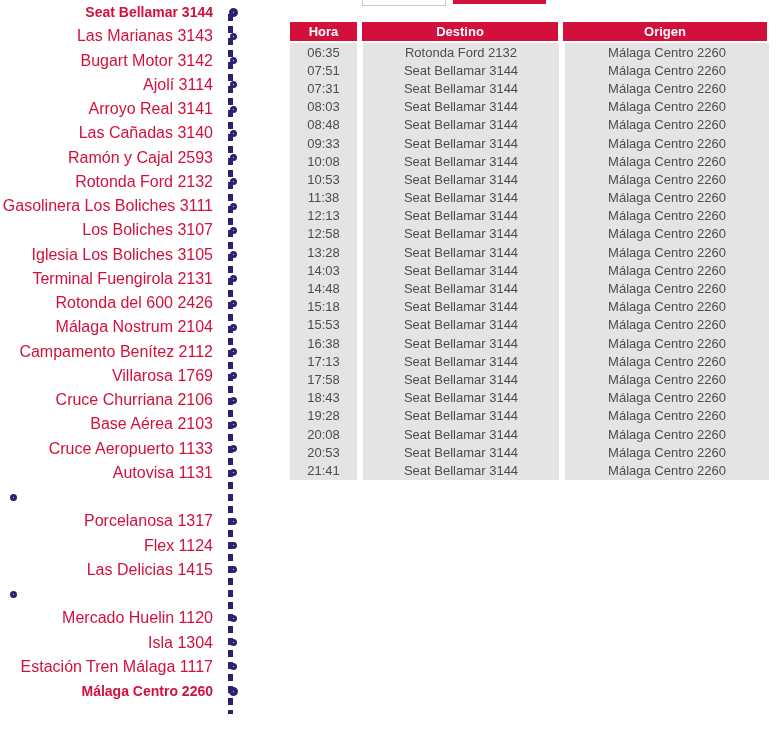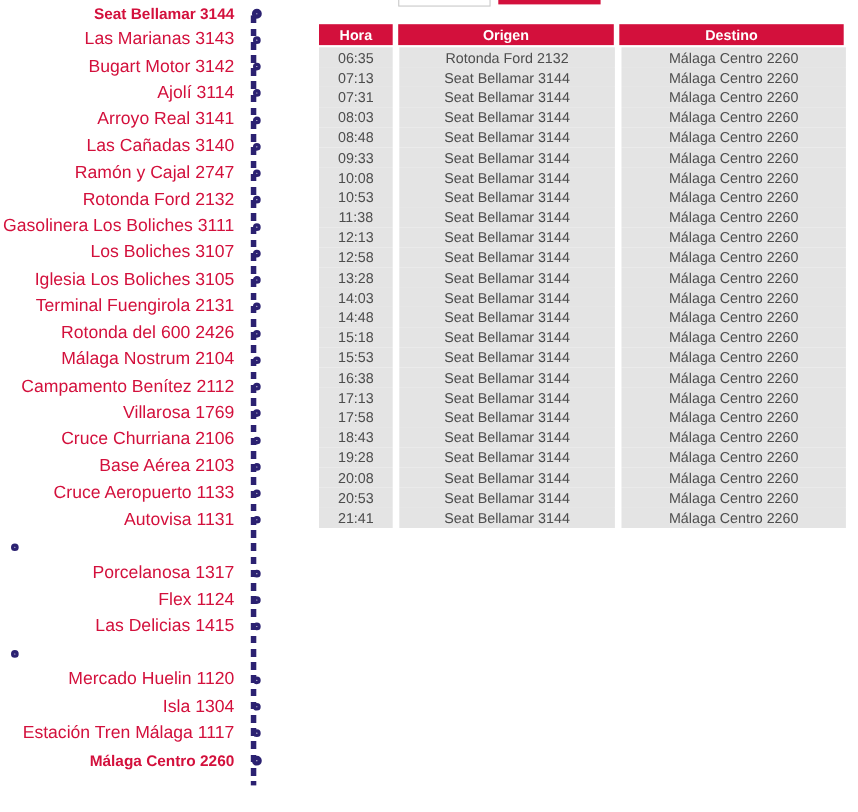--- a/index.html
+++ b/index.html
@@ -162,21 +162,21 @@
           <span class="stop-dot"></span>
         </span>
       </div>
       <div class="stop-row">
         <span class="stop-label">Las Cañadas 3140</span>
         <span class="stop-marker-wrap">
           <span class="stop-dot"></span>
         </span>
       </div>
       <div class="stop-row">
-        <span class="stop-label">Ramón y Cajal 2747</span>
+        <span class="stop-label">Ramón y Cajal 2593</span>
         <span class="stop-marker-wrap">
           <span class="stop-dot"></span>
         </span>
       </div>
       <div class="stop-row">
         <span class="stop-label">Rotonda Ford 2132</span>
         <span class="stop-marker-wrap">
           <span class="stop-dot"></span>
         </span>
       </div>
@@ -303,28 +303,28 @@
         <span class="stop-marker-wrap">
           <span class="stop-dot"></span>
         </span>
       </div>
     </div>
 </div>
 
 <div class="timetable">
   <div class="timetable-header">
     <div class="hcell">Hora</div>
+    <div class="hcell">Destino</div>
     <div class="hcell">Origen</div>
-    <div class="hcell">Destino</div>
   </div>
   <div class="timetable-body">
       <div class="cell col-hora">06:35</div>
       <div class="cell col-origen">Rotonda Ford 2132</div>
       <div class="cell col-destino">Málaga Centro 2260</div>
-      <div class="cell col-hora">07:13</div>
+      <div class="cell col-hora">07:51</div>
       <div class="cell col-origen">Seat Bellamar 3144</div>
       <div class="cell col-destino">Málaga Centro 2260</div>
       <div class="cell col-hora">07:31</div>
       <div class="cell col-origen">Seat Bellamar 3144</div>
       <div class="cell col-destino">Málaga Centro 2260</div>
       <div class="cell col-hora">08:03</div>
       <div class="cell col-origen">Seat Bellamar 3144</div>
       <div class="cell col-destino">Málaga Centro 2260</div>
       <div class="cell col-hora">08:48</div>
       <div class="cell col-origen">Seat Bellamar 3144</div>

